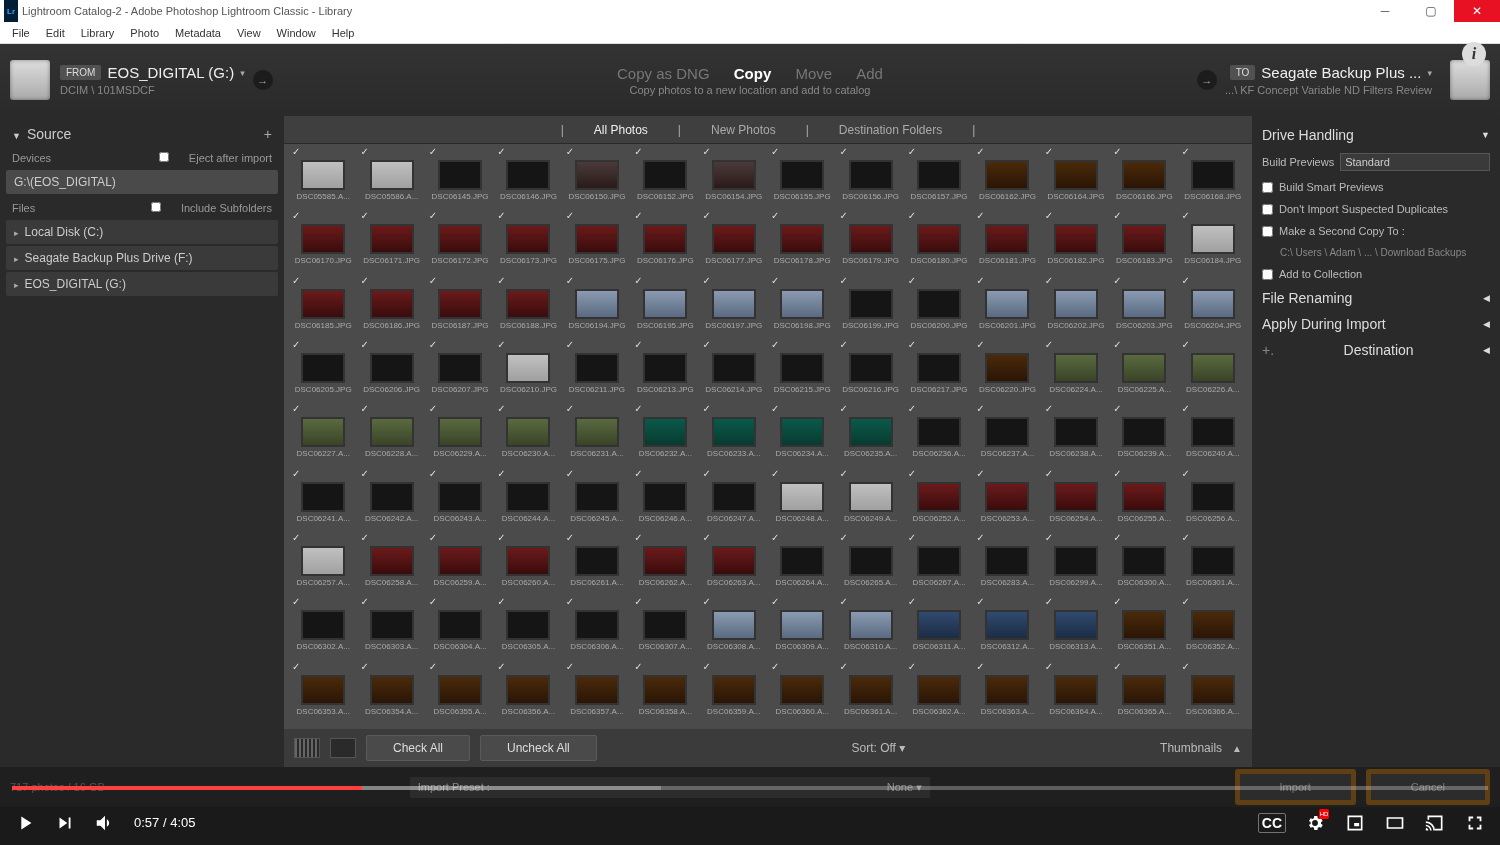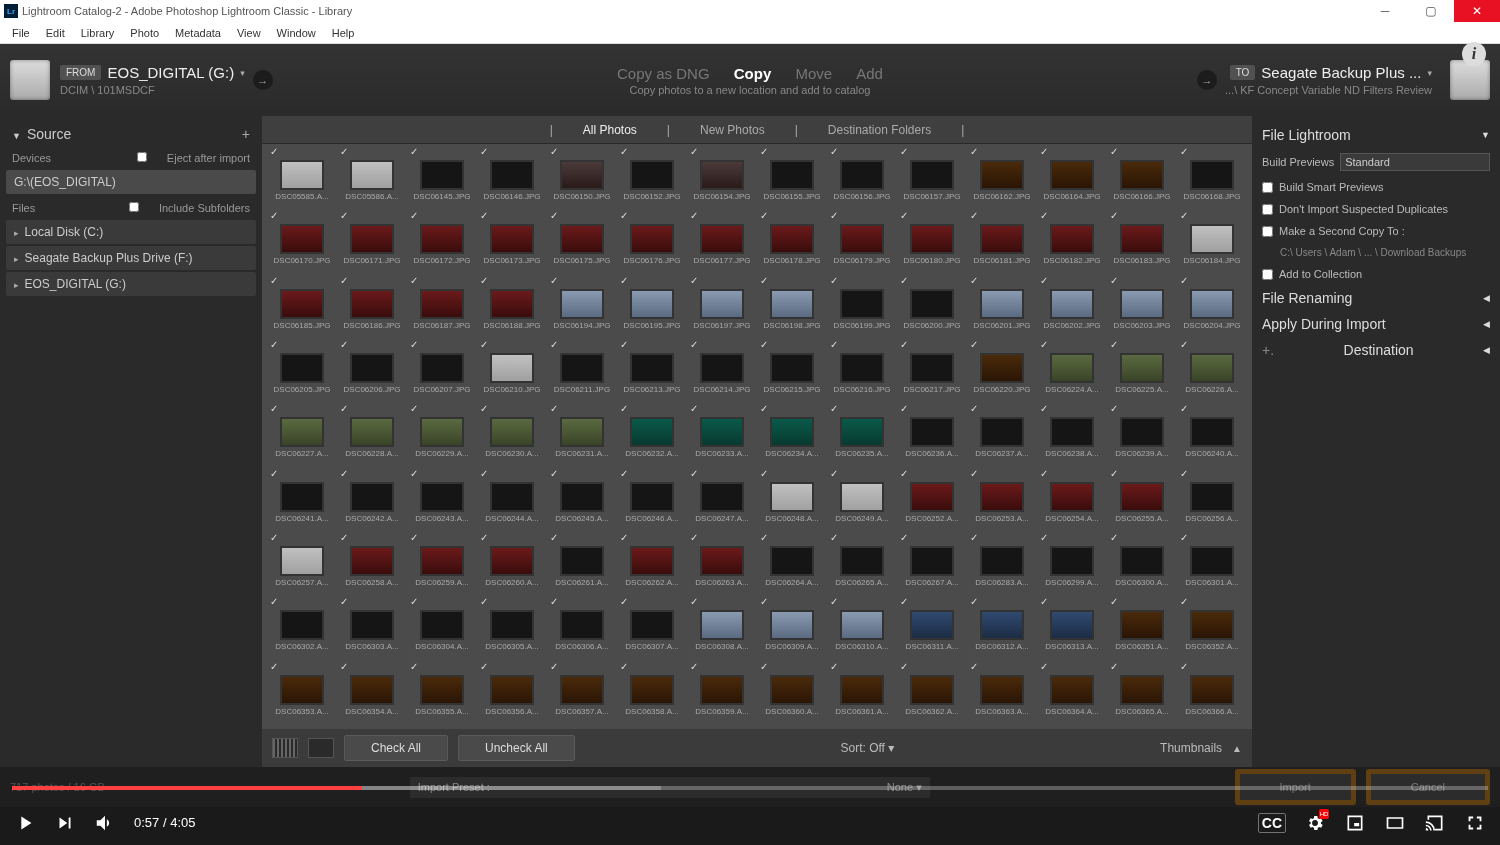--- a/index.html
+++ b/index.html
@@ -1,20 +1,20 @@
 <!DOCTYPE html>
 <html><head>
 <meta charset="utf-8">
 <style>
 * { box-sizing: border-box; margin: 0; padding: 0; font-family: "Segoe UI", Tahoma, sans-serif; }
 body { width: 1500px; height: 845px; background: #1a1a1a; overflow: hidden; color: #bbb; position: relative; }
 
 
 .titlebar { height: 22px; background: #fff; display: flex; align-items: center; font-size: 11px; color: #555; padding-left: 4px; }
-.titlebar .lr-icon { width: 14px; height: 14px; background: #001e36; display: inline-flex; align-items: center; justify-content: center; font-size: 8px; color: #31a8ff; margin-right: 4px; font-weight: bold; }
+.titlebar .lr-icon { width: 14px; height: 22px; background: #001e36; display: inline-flex; align-items: center; justify-content: center; font-size: 8px; color: #31a8ff; margin-right: 4px; font-weight: bold; }
 .titlebar .win-btns { margin-left: auto; display: flex; }
 .titlebar .win-btn { width: 46px; height: 22px; display: flex; align-items: center; justify-content: center; font-size: 12px; cursor: pointer; }
 .titlebar .win-close { background: #e81123; color: #fff; }
 
 
 .menubar { height: 22px; background: #fff; display: flex; align-items: center; padding-left: 4px; font-size: 11px; color: #333; border-bottom: 1px solid #ddd; }
 .menubar span { padding: 2px 8px; cursor: pointer; }
 
 
 .app-header { height: 72px; background: linear-gradient(#333, #2a2a2a); display: flex; align-items: center; padding: 0 10px; position: relative; }
@@ -35,21 +35,21 @@
 .to-tag { background: #515151; color: #ddd; font-size: 10px; padding: 2px 6px; border-radius: 2px; }
 .to-title { color: #eee; font-size: 15px; }
 .to-col { text-align: right; }
 .to-path { color: #888; font-size: 11px; margin-top: 3px; }
 .info-circle { position: absolute; right: 14px; top: -2px; width: 24px; height: 24px; border-radius: 50%; background: #ddd; color: #333; display: flex; align-items: center; justify-content: center; font-weight: bold; font-family: serif; font-style: italic; cursor: pointer; }
 
 
 .main { display: flex; height: calc(845px - 22px - 22px - 56px - 55px - 24px - 15px); }
 
 
-.left-panel { width: 262px; background: #2a2a2a; padding: 6px; font-size: 12px; overflow-y: auto; }
+.left-panel { width: 284px; background: #2a2a2a; padding: 6px; font-size: 12px; overflow-y: auto; }
 .panel-header { display: flex; justify-content: space-between; align-items: center; padding: 4px 6px; color: #ccc; font-size: 14px; }
 .panel-header .tri { font-size: 9px; margin-right: 6px; }
 .panel-header .plus { font-size: 14px; color: #aaa; cursor: pointer; }
 .sub-label { color: #999; font-size: 11px; padding: 6px 6px 4px; display: flex; justify-content: space-between; }
 .sub-label label { display: flex; align-items: flex-start; gap: 20px; }
 .sub-label input[type=checkbox] { width: 10px; height: 10px; }
 .folder-item { background: #3a3a3a; margin: 2px 0; padding: 5px 8px; color: #ccc; font-size: 12px; cursor: pointer; border-radius: 2px; }
 .folder-item.child::before { content: "▸"; margin-right: 6px; font-size: 9px; color: #aaa; }
 .folder-item.selected { background: #4a4a4a; }
 
@@ -843,21 +843,21 @@
       <span class="foot-btn">Check All</span>
       <span class="foot-btn">Uncheck All</span>
       <span class="sort"><span>Sort:</span> <span>Off</span> ▾</span>
       <span style="margin-left:auto">Thumbnails</span>
       <span style="font-size:10px;">▲</span>
     </div>
   </div>
 
   <div class="right-panel">
     <div class="rp-header">
-      <span>File Lightroom</span>
+      <span>Drive Handling</span>
         <span class="tri">▼</span>
     </div>
     <div class="rp-row">
       <span>Build Previews</span>
       <span class="rp-select-like">Standard</span>
     </div>
     <div class="rp-row">
         <input type="checkbox" style="">
         <span>Build Smart Previews</span>
       </div>

